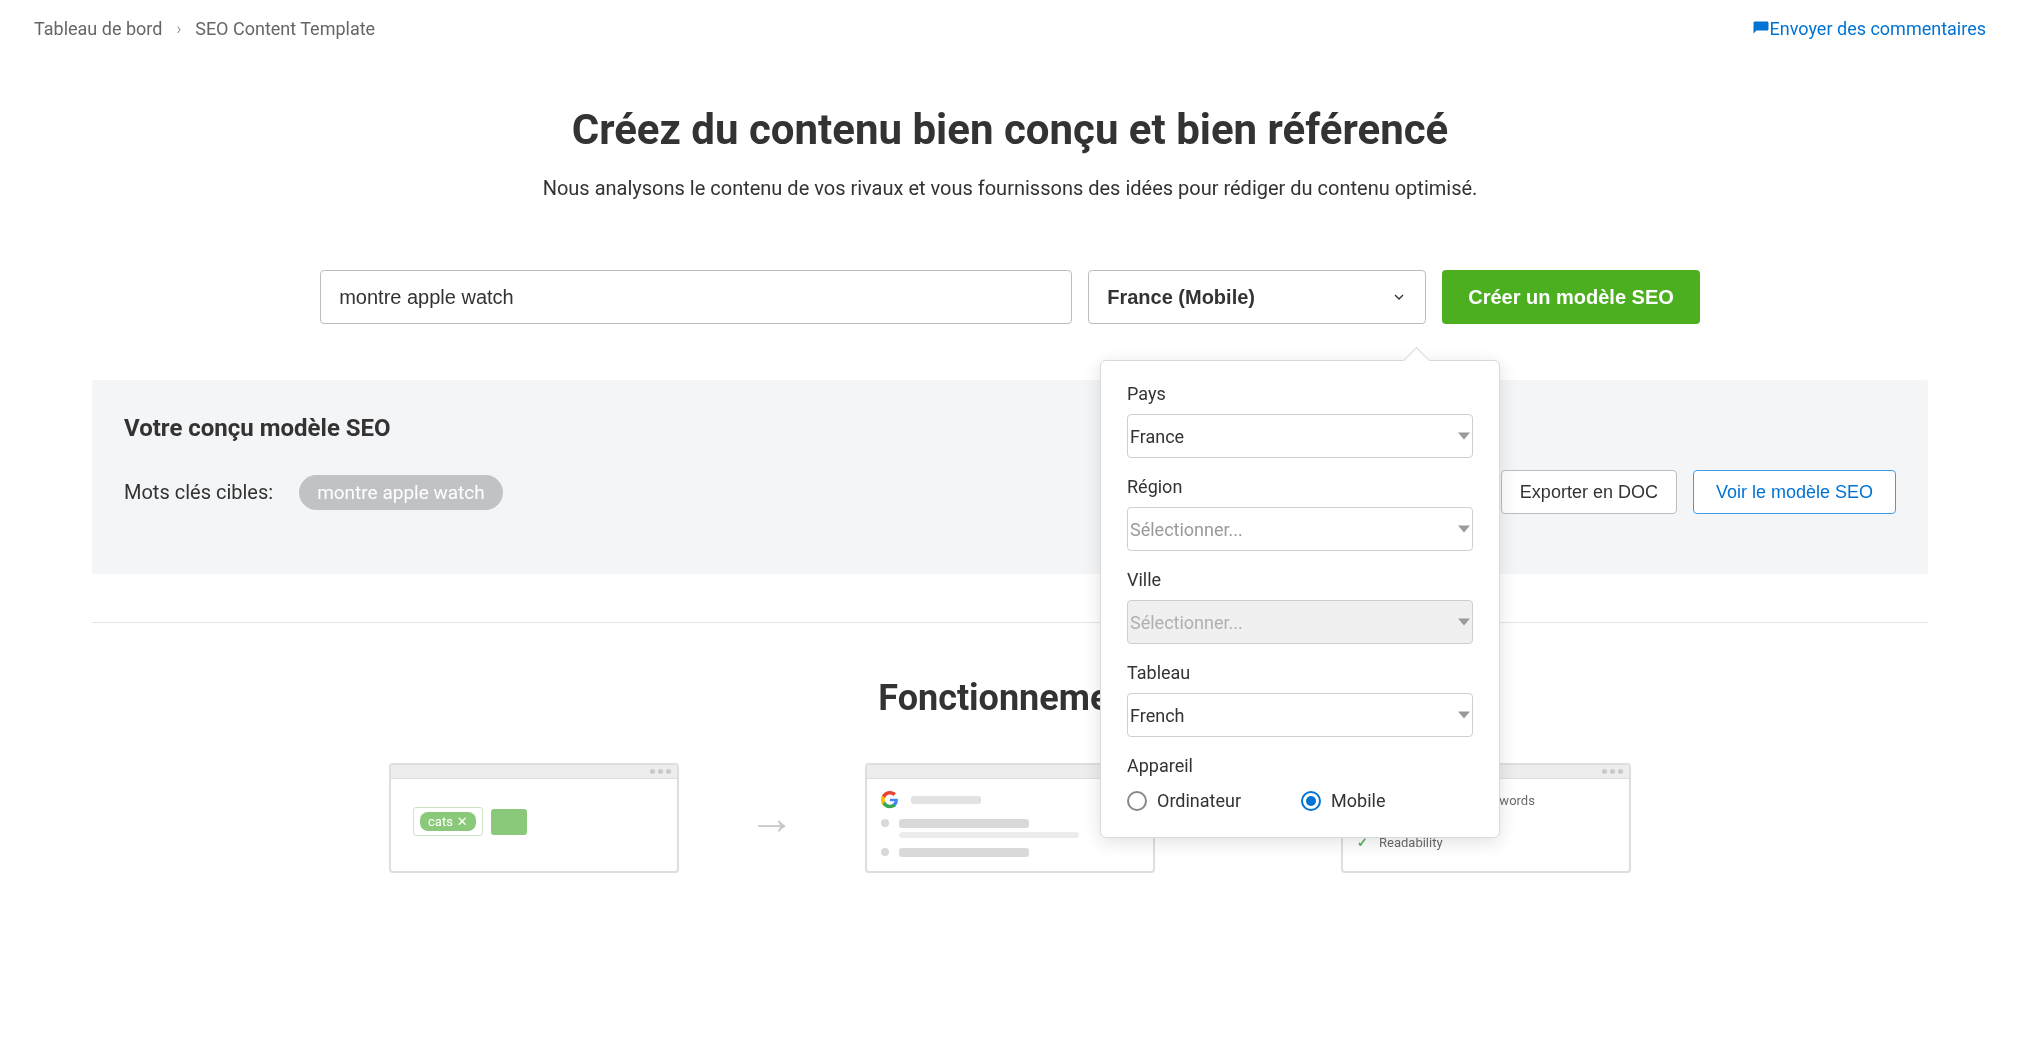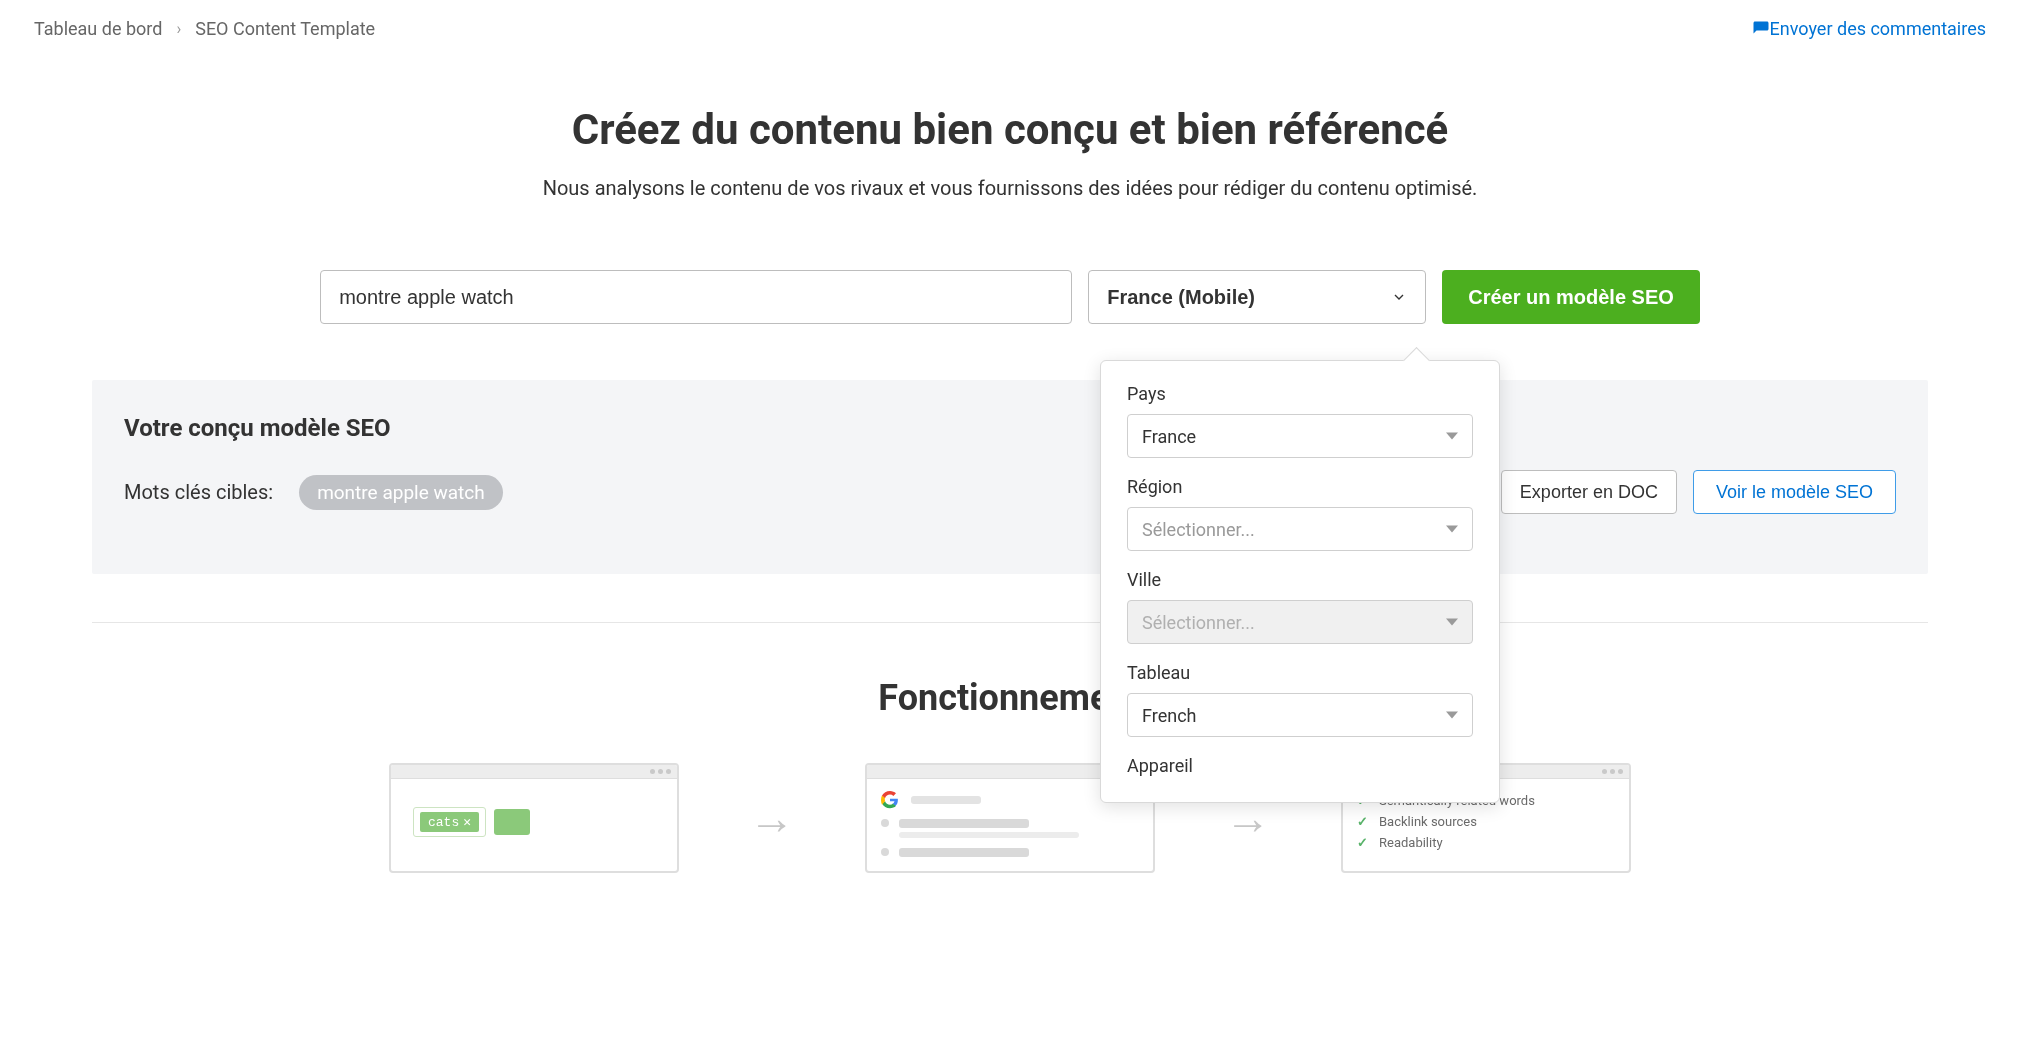--- a/index.html
+++ b/index.html
@@ -36,41 +36,41 @@
     .how-title { text-align: center; font-size: 36px; font-weight: 700; color: #333; margin-top: 54px; }
 
     .diagram { display: flex; justify-content: center; align-items: center; gap: 70px; margin-top: 44px; padding: 0 160px; }
     .panel { width: 290px; height: 110px; border: 2px solid #dedede; border-radius: 4px; background: #fff; position: relative; overflow: hidden; }
     .panel .topbar { height: 14px; background: #ededed; border-bottom: 1px solid #dedede; display:flex; justify-content:flex-end; align-items:center; padding-right:6px; gap:3px;}
     .panel .topbar span{width:5px;height:5px;border-radius:50%;background:#c9c9c9;display:inline-block;}
     .arrow { color: #c7c7c7; font-size: 46px; }
 
     .panel1 .inner { padding: 28px 22px; display:flex; gap:8px; align-items:center; }
     .panel1 .tagbox { border:1px solid #cde4c2; border-radius:3px; padding:4px 6px; display:flex; align-items:center; }
-    .panel1 .tag { background:#8bc97a; color:#fff; font-size:13px; padding:2px 8px; border-radius:2px; display:flex; align-items:center; gap:4px;font-family:Liberation Mono, monospace;}
+    .panel1 .tag { background:#8bc97a; color:#fff; font-size:13px; padding:2px 8px; border-radius:8px; display:flex; align-items:center; gap:4px;}
     .panel1 .go { width:36px; height:26px; background:#8bc97a; border-radius:3px; }
 
     .panel2 .inner { padding: 10px 14px; }
     .g-logo { width:18px; height:18px; display:inline-block; vertical-align:middle; margin-right:8px;}
     .g-title{height:8px;width:70px;background:#e3e3e3;border-radius:3px;display:inline-block;vertical-align:middle;}
     .g-row{display:flex;align-items:center;gap:10px;margin-top:10px;}
     .g-dot{width:8px;height:8px;border-radius:50%;background:#d9d9d9;}
     .g-line1{height:9px;width:130px;background:#d9d9d9;border-radius:3px;}
     .g-line2{height:6px;width:180px;background:#ececec;border-radius:3px;}
 
     .panel3 .inner { padding: 8px 14px; }
     .chk-row{display:flex;align-items:center;gap:8px;margin-top:6px;font-size:13px;color:#6a6a6a;}
     .chk{color:#59b36a;font-weight:bold;width:14px;display:inline-block;}
 
     
     .popover { position: absolute; top: 360px; left: 1100px; width: 400px; background: #fff; border: 1px solid #d9d9d9; border-radius: 6px; box-shadow: 0 4px 18px rgba(0,0,0,.12); padding: 22px 26px 26px 26px; z-index: 50; }
     .popover::before { content:""; position:absolute; top:-10px; left:306px; width:18px; height:18px; background:#fff; border-left:1px solid #d9d9d9; border-top:1px solid #d9d9d9; transform:rotate(45deg); }
     .pop-label { font-size: 18px; color: #333; margin-top: 18px; display:block; }
     .pop-label:first-child { margin-top: 0; }
-    .pop-select { width: 100%; height: 44px; border: 1px solid #cfcfcf; border-radius: 4px; margin-top: 10px; padding: 0 14px; font-size: 18px; display:flex; align-items:center; justify-content:space-between; cursor:pointer; background:#fff; }
+    .pop-select { width: 100%; height: 44px; border: 1px solid #cfcfcf; border-radius: 4px; margin-top: 10px; padding: 0 2px; font-size: 18px; display:flex; align-items:center; justify-content:space-between; cursor:pointer; background:#fff; }
     .pop-select.placeholder { color:#9a9a9a; }
     .pop-select.disabled { background:#f0f0f0; color:#b0b0b0; cursor:default; }
     .pop-select svg { width:12px; height:12px; fill:#9a9a9a; }
     .radio-row { display:flex; gap:60px; margin-top:14px; align-items:center;}
     .radio-item { display:flex; align-items:center; gap:10px; font-size:18px; cursor:pointer;}
     .radio { width:20px; height:20px; border:2px solid #888; border-radius:50%; display:inline-flex; align-items:center; justify-content:center; }
     .radio.checked { border-color:#0073d4; }
     .radio.checked::after { content:""; width:10px; height:10px; background:#0073d4; border-radius:50%; }
   </style>
 </head>
@@ -218,13 +218,23 @@
 
   <label class="pop-label">Tableau</label>
   <div class="pop-select">
     <span>French</span>
     <svg viewBox="0 0 10 6">
         <path d="M0 0l5 6 5-6z"></path>
       </svg>
   </div>
 
   <label class="pop-label">Appareil</label>
+  <div class="radio-row">
+    <div class="radio-item">
+      <span class="radio"></span>
+      <span>Ordinateur</span>
+    </div>
+    <div class="radio-item">
+      <span class="radio checked"></span>
+      <span>Mobile</span>
+    </div>
+  </div>
 </div>
 
 </body></html>

